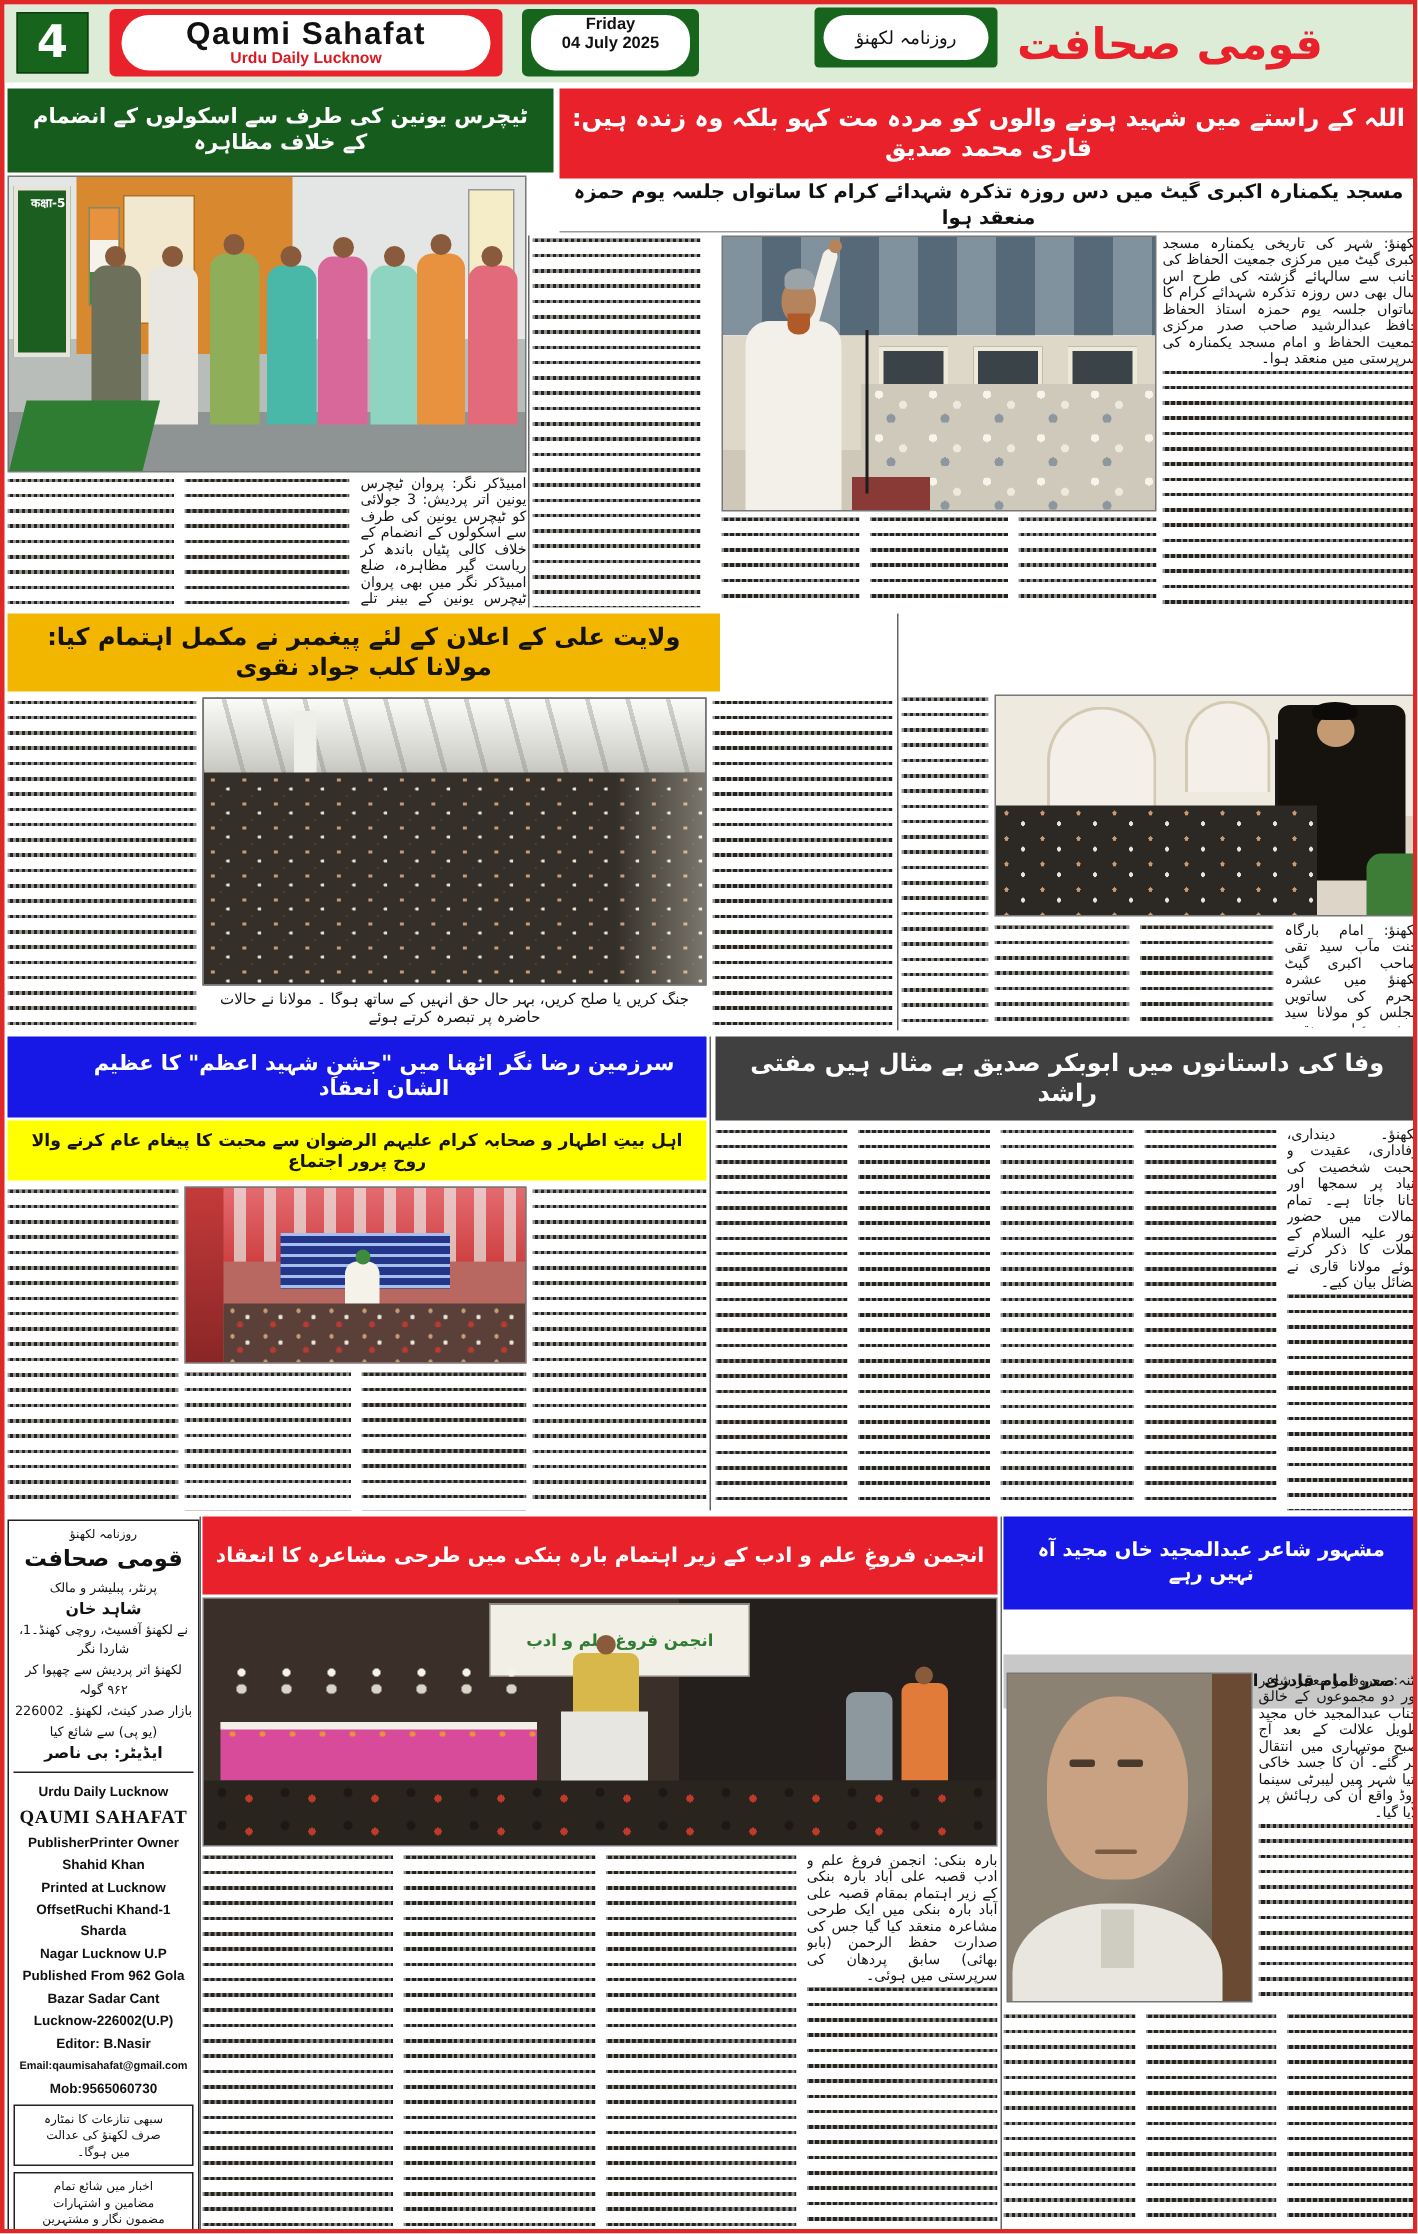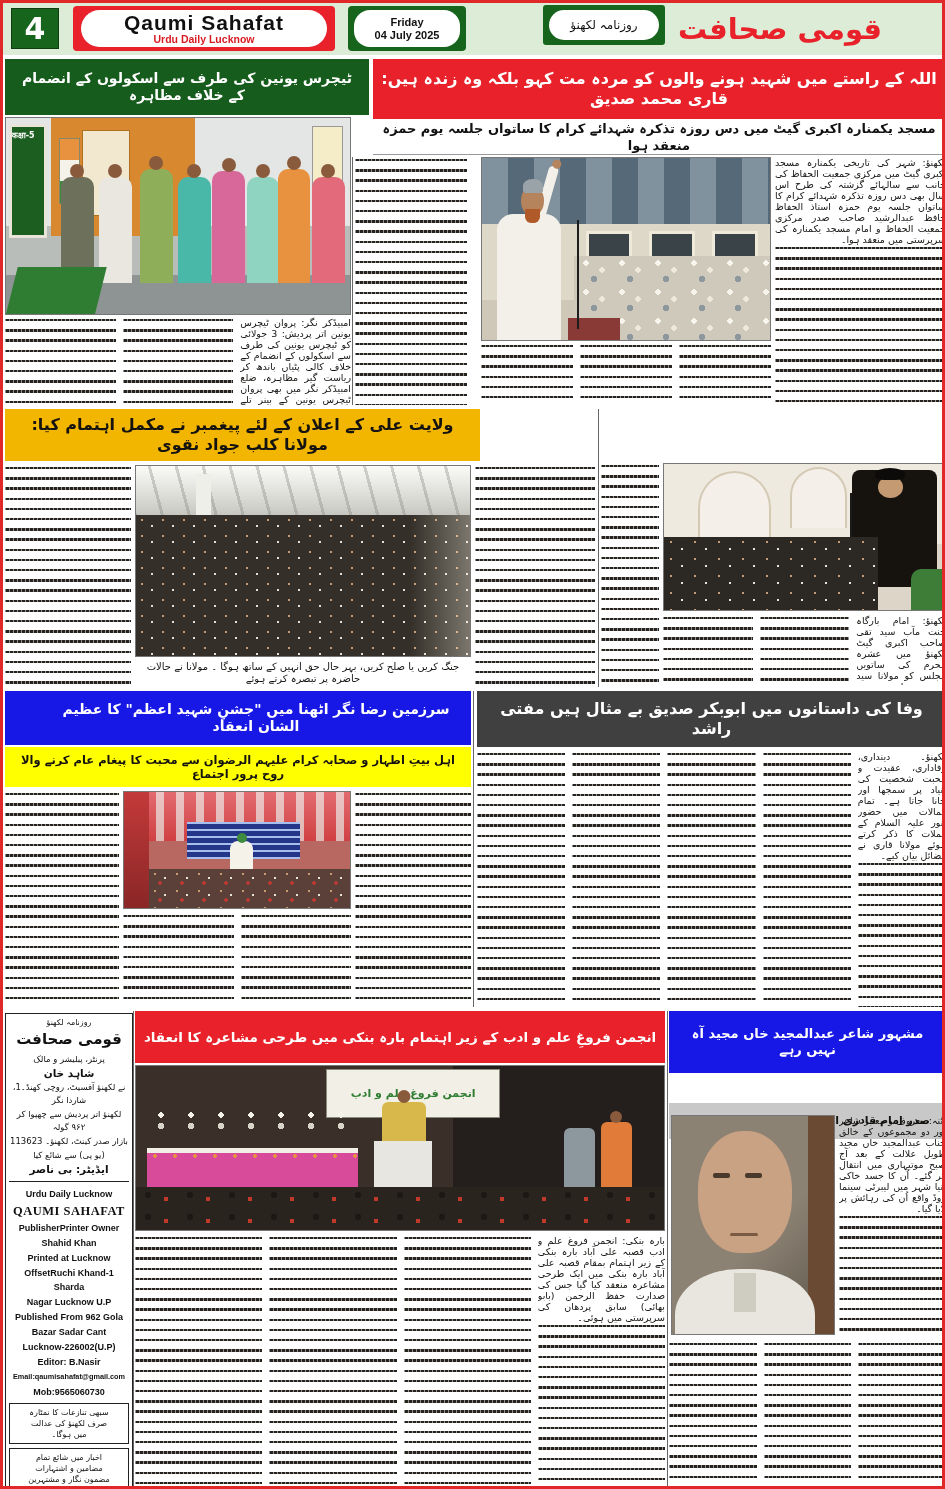--- a/index.html
+++ b/index.html
@@ -13,21 +13,21 @@
          color:#fff;font-weight:bold;font-size:30px;display:flex;align-items:center;justify-content:center;}
   .mast-red{position:absolute;left:70px;top:3px;width:262px;height:45px;background:#e8212a;border-radius:4px;
             display:flex;align-items:center;justify-content:center;}
   .mast-pill{background:#fff;border-radius:22px;width:246px;height:37px;display:flex;flex-direction:column;
              align-items:center;justify-content:center;line-height:1.05;}
   .mast-en{font-weight:bold;font-size:21px;color:#111;font-family:"Liberation Sans",sans-serif;letter-spacing:1px;}
   .mast-tag{font-weight:bold;font-size:10.5px;color:#d81b22;font-family:"Liberation Sans",sans-serif;}
   .date-box{position:absolute;left:345px;top:3px;width:118px;height:45px;background:#17651d;border-radius:4px;
             display:flex;align-items:center;justify-content:center;}
   .date-pill{background:#fff;border-radius:16px;width:106px;height:37px;display:flex;flex-direction:column;
-             align-items:center;justify-content:center;line-height:1.15;font-family:"Liberation Sans",sans-serif;
+             align-items:center;line-height:1.15;font-family:"Liberation Sans",sans-serif;
              font-weight:bold;font-size:11px;color:#111;}
   .ed-box{position:absolute;left:540px;top:2px;width:122px;height:40px;background:#17651d;border-radius:3px;
           display:flex;align-items:center;justify-content:center;}
   .ed-pill{background:#fff;border-radius:16px;width:110px;height:30px;display:flex;align-items:center;
            justify-content:center;font-size:12px;color:#111;direction:rtl;}
   .mast-ur{position:absolute;right:14px;top:4px;width:250px;height:44px;color:#e8212a;font-weight:bold;
            font-size:29px;display:flex;align-items:center;justify-content:flex-end;direction:rtl;}
   
   .banner{position:absolute;display:flex;align-items:center;justify-content:center;text-align:center;
           font-weight:bold;direction:rtl;padding:2px 8px;overflow:hidden;line-height:1.25;}
@@ -70,21 +70,21 @@
   
   .photo{position:absolute;overflow:hidden;background:#999;border:1px solid #777;}
   
   #t-photo{left:2px;top:114px;width:346px;height:198px;
     background:linear-gradient(180deg,#e3e6e4 0 55%,#b8bdb9 55% 80%,#8e9494 80% 100%);}
   .tw-orange{position:absolute;left:13%;top:0;width:42%;height:60%;background:#d8882f;}
   .tw-poster{position:absolute;left:22%;top:6%;width:14%;height:44%;background:#f2e8d0;border:1px solid #b07020;}
   .tw-flag{position:absolute;left:15.5%;top:10%;width:6%;height:34%;
     background:linear-gradient(180deg,#e8913f 0 33%,#f5f2ea 33% 66%,#3e8a3e 66% 100%);border:1px solid #886;}
   .tw-board{position:absolute;left:0.8%;top:3%;width:11%;height:58%;background:#1c5e20;border:3px solid #e8e4da;}
-  .tw-board-label{position:absolute;left:0;top:2px;width:100%;text-align:left;color:#fff;font-size:8px;font-weight:bold;}
+  .tw-board-label{position:absolute;left:0;top:2px;width:100%;text-align:right;color:#fff;font-size:8px;font-weight:bold;}
   .tw-poster2{position:absolute;right:2%;top:4%;width:9%;height:52%;background:#f5edc8;border:1px solid #999;}
   .tw-table{position:absolute;left:0;bottom:0;width:26%;height:24%;background:#2e7d32;transform:skewX(-14deg);transform-origin:bottom left;}
   .tw-people{position:absolute;inset:0;}
   .tw-people .fig{position:absolute;bottom:16%;height:54%;width:9.5%;border-radius:10px 10px 0 0;}
   .tw-people .fig::before{content:"";position:absolute;top:-13px;left:50%;transform:translateX(-50%);
     width:14px;height:14px;border-radius:50%;background:#8a5a3c;}
   .fig:nth-child(1){left:16%;background:#6d705a;}
   .fig:nth-child(2){left:27%;background:#e9e7e0;}
   .fig:nth-child(3){left:39%;background:#8fae59;height:58%;}
   .fig:nth-child(4){left:50%;background:#49b8a8;}
@@ -397,21 +397,21 @@
       </div>
   </div>
 
   <div id="i-box" class="abs">
     <div class="i-roz">روزنامہ لکھنؤ</div>
     <div class="i-title">قومی صحافت</div>
     <div class="iu">پرنٹر، پبلیشر و مالک</div>
     <div class="iu b">شاہد خان</div>
     <div class="iu">نے لکھنؤ آفسیٹ، روچی کھنڈ۔1، شاردا نگر</div>
     <div class="iu">لکھنؤ اتر پردیش سے چھپوا کر ۹۶۲ گولہ</div>
-    <div class="iu">بازار صدر کینٹ، لکھنؤ۔ 113623</div>
+    <div class="iu">بازار صدر کینٹ، لکھنؤ۔ 226002</div>
     <div class="iu">(یو پی) سے شائع کیا</div>
     <div class="iu b">ایڈیٹر: بی ناصر</div>
     <div class="i-sep"></div>
     <div class="ie">Urdu Daily Lucknow</div>
     <div class="ie big">QAUMI SAHAFAT</div>
     <div class="ie">PublisherPrinter Owner</div>
     <div class="ie">Shahid Khan</div>
     <div class="ie">Printed at Lucknow</div>
     <div class="ie">OffsetRuchi Khand-1 Sharda</div>
     <div class="ie">Nagar Lucknow U.P</div>

